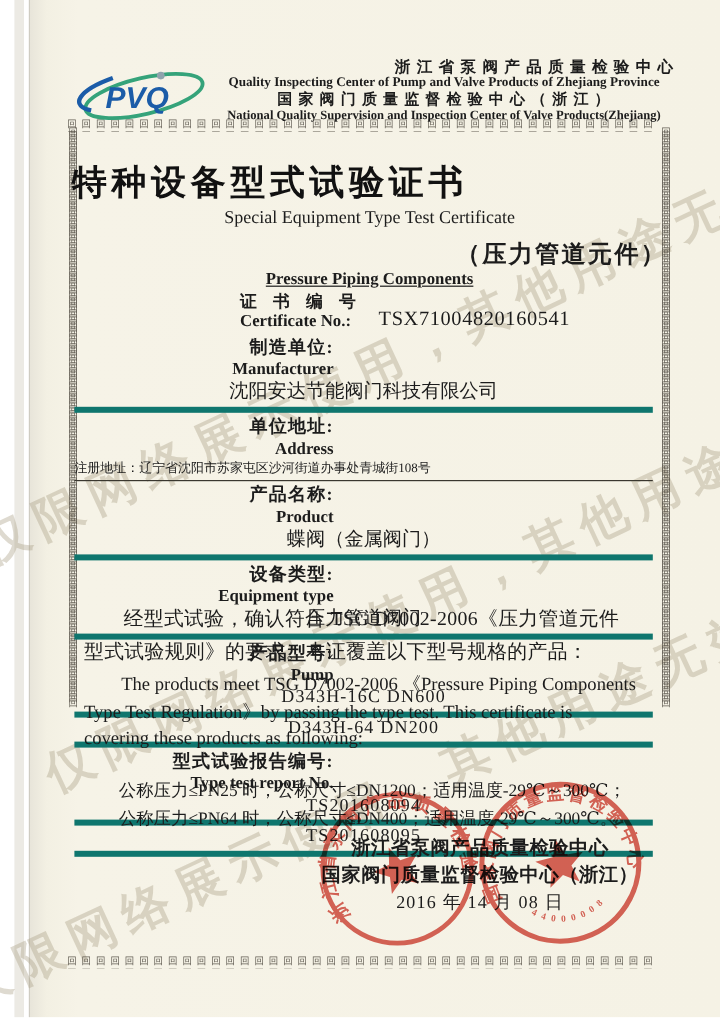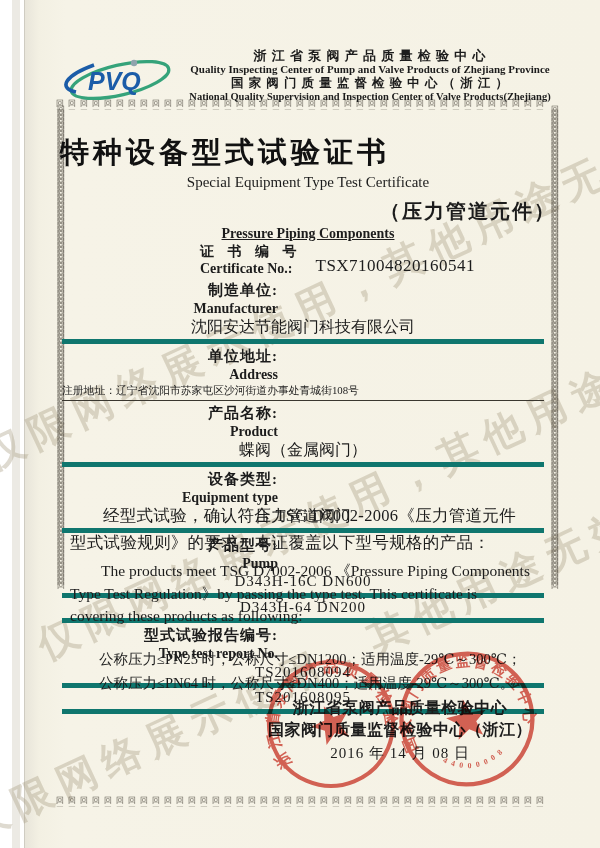--- a/index.html
+++ b/index.html
@@ -11,21 +11,21 @@
   .scan-strip{position:absolute;left:12px;top:0;width:8px;height:848px;background:#eceae4;}
 
   
   .wm{position:absolute;white-space:nowrap;font-weight:bold;font-size:40px;letter-spacing:9px;
       color:rgba(167,157,132,.38);transform:rotate(-25deg);transform-origin:0 50%;
       z-index:1;pointer-events:none;font-family:"Liberation Sans","DejaVu Sans",sans-serif;}
 
   
   .hdr-logo{position:absolute;left:64px;top:52px;width:112px;height:56px;z-index:2;}
   .hdr-org{position:absolute;left:178px;top:48px;width:384px;text-align:center;z-index:2;line-height:1.18;}
-  .org-cn1{font-size:13px;font-weight:bold;letter-spacing:1px;}
+  .org-cn1{font-size:13px;font-weight:bold;letter-spacing:1px;text-align:right;}
   .org-en1{font-size:11px;font-weight:bold;}
   .org-cn2{font-size:12.5px;font-weight:bold;letter-spacing:1px;}
   .org-en2{font-size:10.5px;font-weight:bold;}
 
   
   .meander{position:absolute;z-index:2;color:#4a453c;font-size:8px;letter-spacing:4px;
            overflow:hidden;opacity:.85;line-height:10px;
            font-family:"DejaVu Sans Mono","Liberation Mono",monospace;}
   .m-top{left:56px;top:99px;width:502px;height:11px;}
   .m-bottom{left:56px;top:796px;width:502px;height:11px;}

